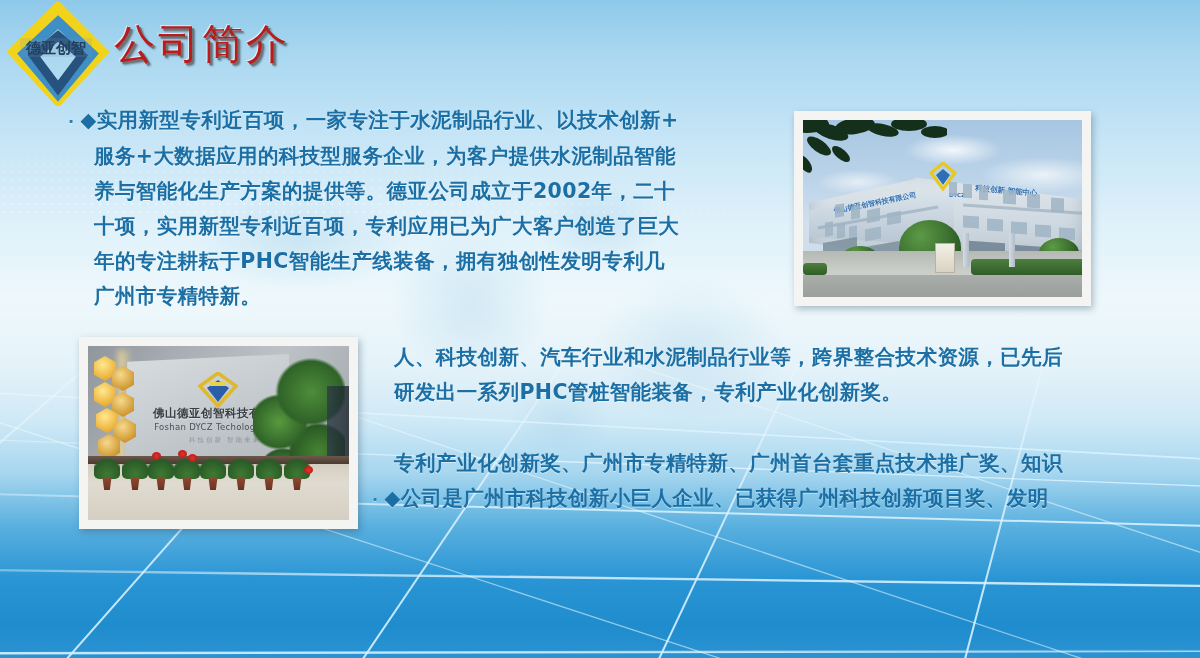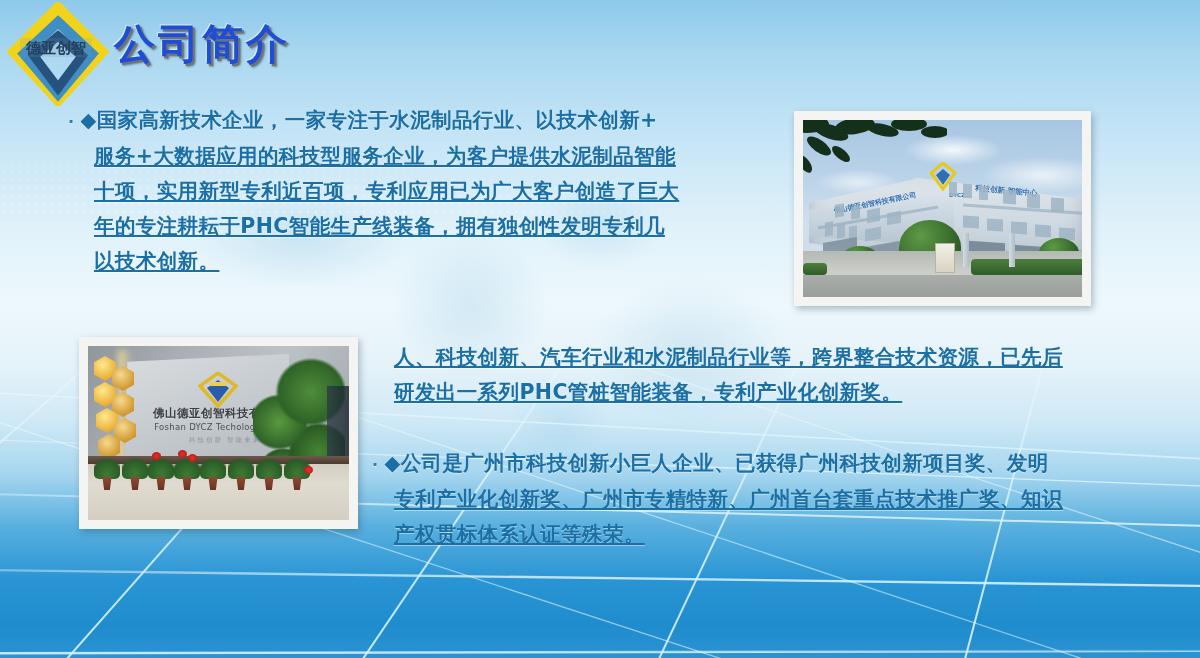--- a/index.html
+++ b/index.html
@@ -74,22 +74,22 @@
 
   
   .logo{
     position:absolute; left:6px; top:2px; width:104px; height:104px;
   }
   .logo svg{ display:block; }
 
   .slide-title{
     position:absolute; left:114px; top:24px;
     font-size:41px; line-height:1;
-    font-weight:700;
-    color:#1d4ed8;
+    font-weight:400;
+    color:#b91c1c;
     letter-spacing:3px;
     text-shadow:
        2px 2px 0 #6f7276,
        3px 3px 2px rgba(55,60,65,.55),
       -1px -1px 0 rgba(255,255,255,.6);
   }
 
   
   .para{
     position:absolute;
@@ -104,21 +104,21 @@
     color:#2f7fae;
     font-size:16px;
     margin-right:6px;
   }
 
   #para1{ left:68px; top:103px; width:648px; }
   #para2{ left:372px; top:340px; width:752px; }
   #para3{ left:372px; top:446px; width:752px; }
 
   .para .line{ display:block; white-space:nowrap; }
-  .para .line.ind{ padding-left:26px;text-decoration:underline; }
+  .para .line.ind{ padding-left:26px; }
   #para2 .line.ind, #para3 .line.ind{ padding-left:22px; }
 
   
   .photo-frame{
     position:absolute;
     background:#f4f4f2;
     padding:9px;
     box-shadow:2px 3px 7px rgba(40,70,95,.35);
   }
   .photo{ width:100%; height:100%; position:relative; overflow:hidden; }
@@ -328,36 +328,36 @@
       <g>
         <rect x="14" y="36" width="72" height="19" fill="rgba(120,150,175,0.18)"></rect>
         <text x="50" y="51" text-anchor="middle" font-family="'DejaVu Sans','Liberation Sans',sans-serif" font-size="15" font-weight="700" fill="#22405e">德亚创智</text>
       </g>
     </svg>
   </div>
 
   <div class="slide-title">公司简介</div>
 
   <div class="para" id="para1">
-    <span class="line"><span class="bullet-dot">·</span><span>◆国家高新技术企业，一家专注于水泥制品行业、以技术创新+</span></span>
+    <span class="line"><span class="bullet-dot">·</span><span>◆实用新型专利近百项，一家专注于水泥制品行业、以技术创新+</span></span>
     <span class="line ind">服务+大数据应用的科技型服务企业，为客户提供水泥制品智能</span>
+    <span class="line ind">养与智能化生产方案的提供等。德亚公司成立于2002年，二十</span>
     <span class="line ind">十项，实用新型专利近百项，专利应用已为广大客户创造了巨大</span>
     <span class="line ind">年的专注耕耘于PHC智能生产线装备，拥有独创性发明专利几</span>
-    <span class="line ind">以技术创新。</span>
+    <span class="line ind">广州市专精特新。</span>
   </div>
 
   <div class="para" id="para2">
     <span class="line ind">人、科技创新、汽车行业和水泥制品行业等，跨界整合技术资源，已先后</span>
     <span class="line ind">研发出一系列PHC管桩智能装备，专利产业化创新奖。</span>
   </div>
 
   <div class="para" id="para3">
+    <span class="line ind">专利产业化创新奖、广州市专精特新、广州首台套重点技术推广奖、知识</span>
     <span class="line"><span class="bullet-dot">·</span><span>◆公司是广州市科技创新小巨人企业、已获得广州科技创新项目奖、发明</span></span>
-    <span class="line ind">专利产业化创新奖、广州市专精特新、广州首台套重点技术推广奖、知识</span>
-    <span class="line ind">产权贯标体系认证等殊荣。</span>
   </div>
 
   <div class="photo-frame" id="photo-building">
     <div class="photo">
       <div class="bld-sky"></div>
       <div class="bld-clouds"></div>
 
       <div class="bld-mass"></div>
       <div class="bld-leftface"></div>
 

